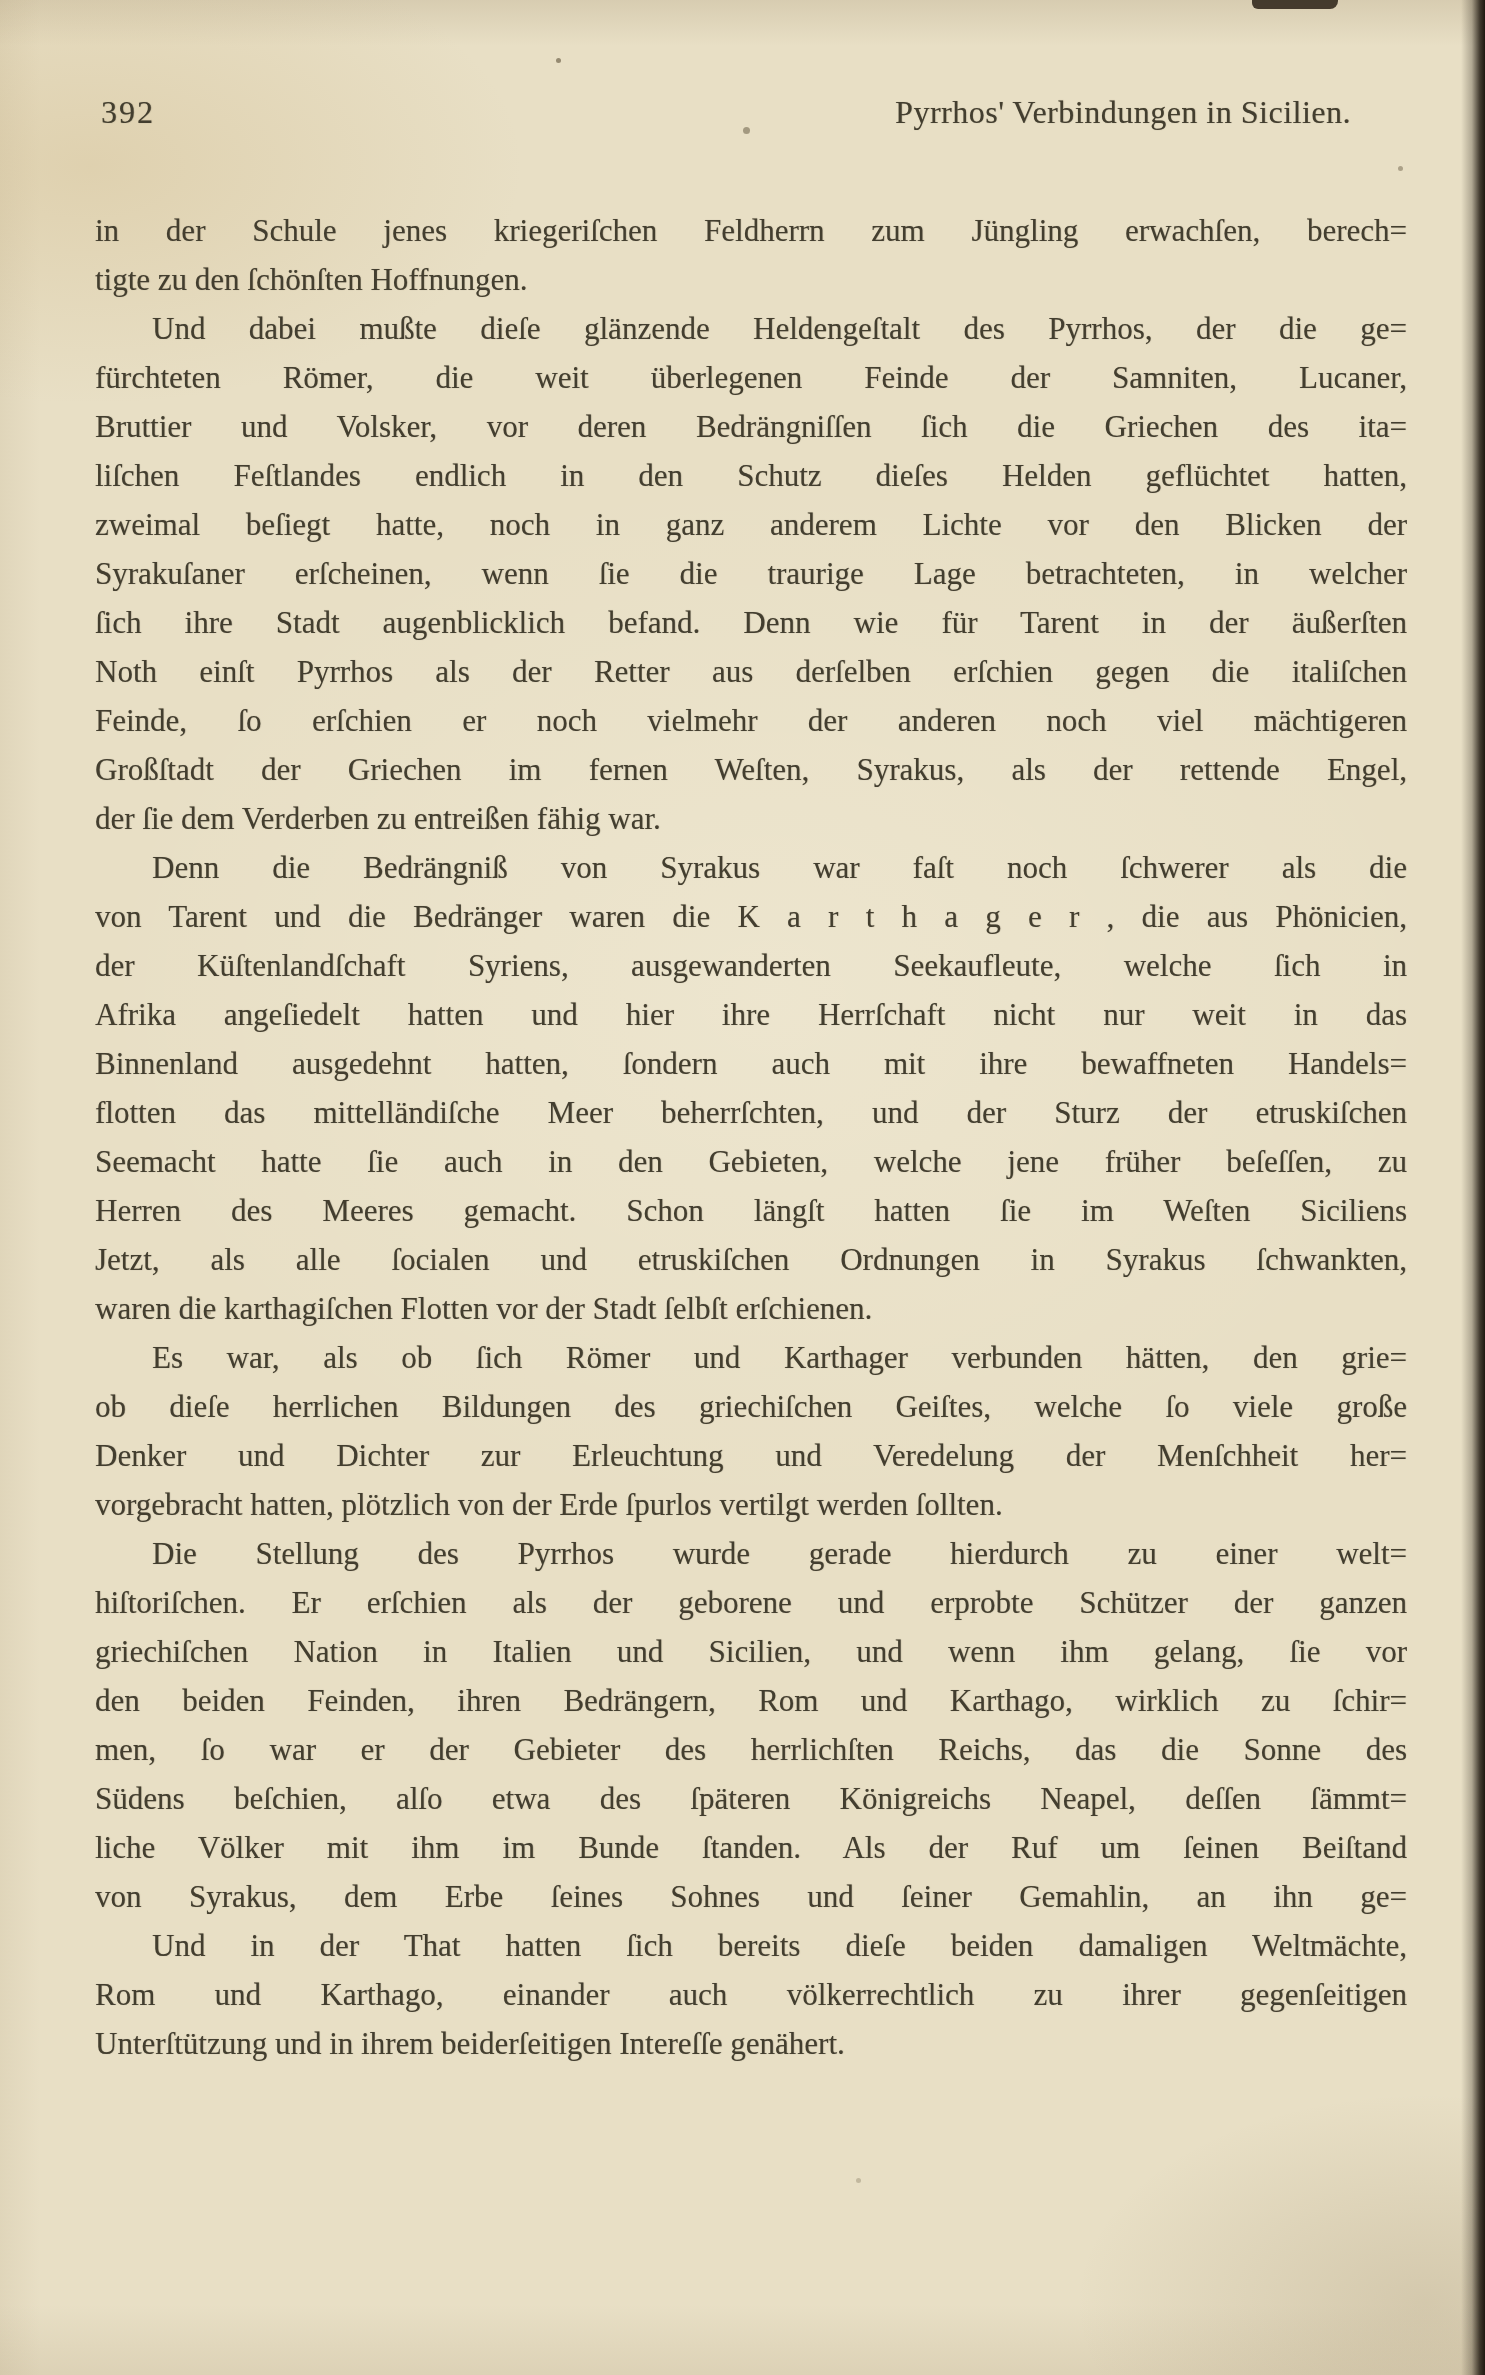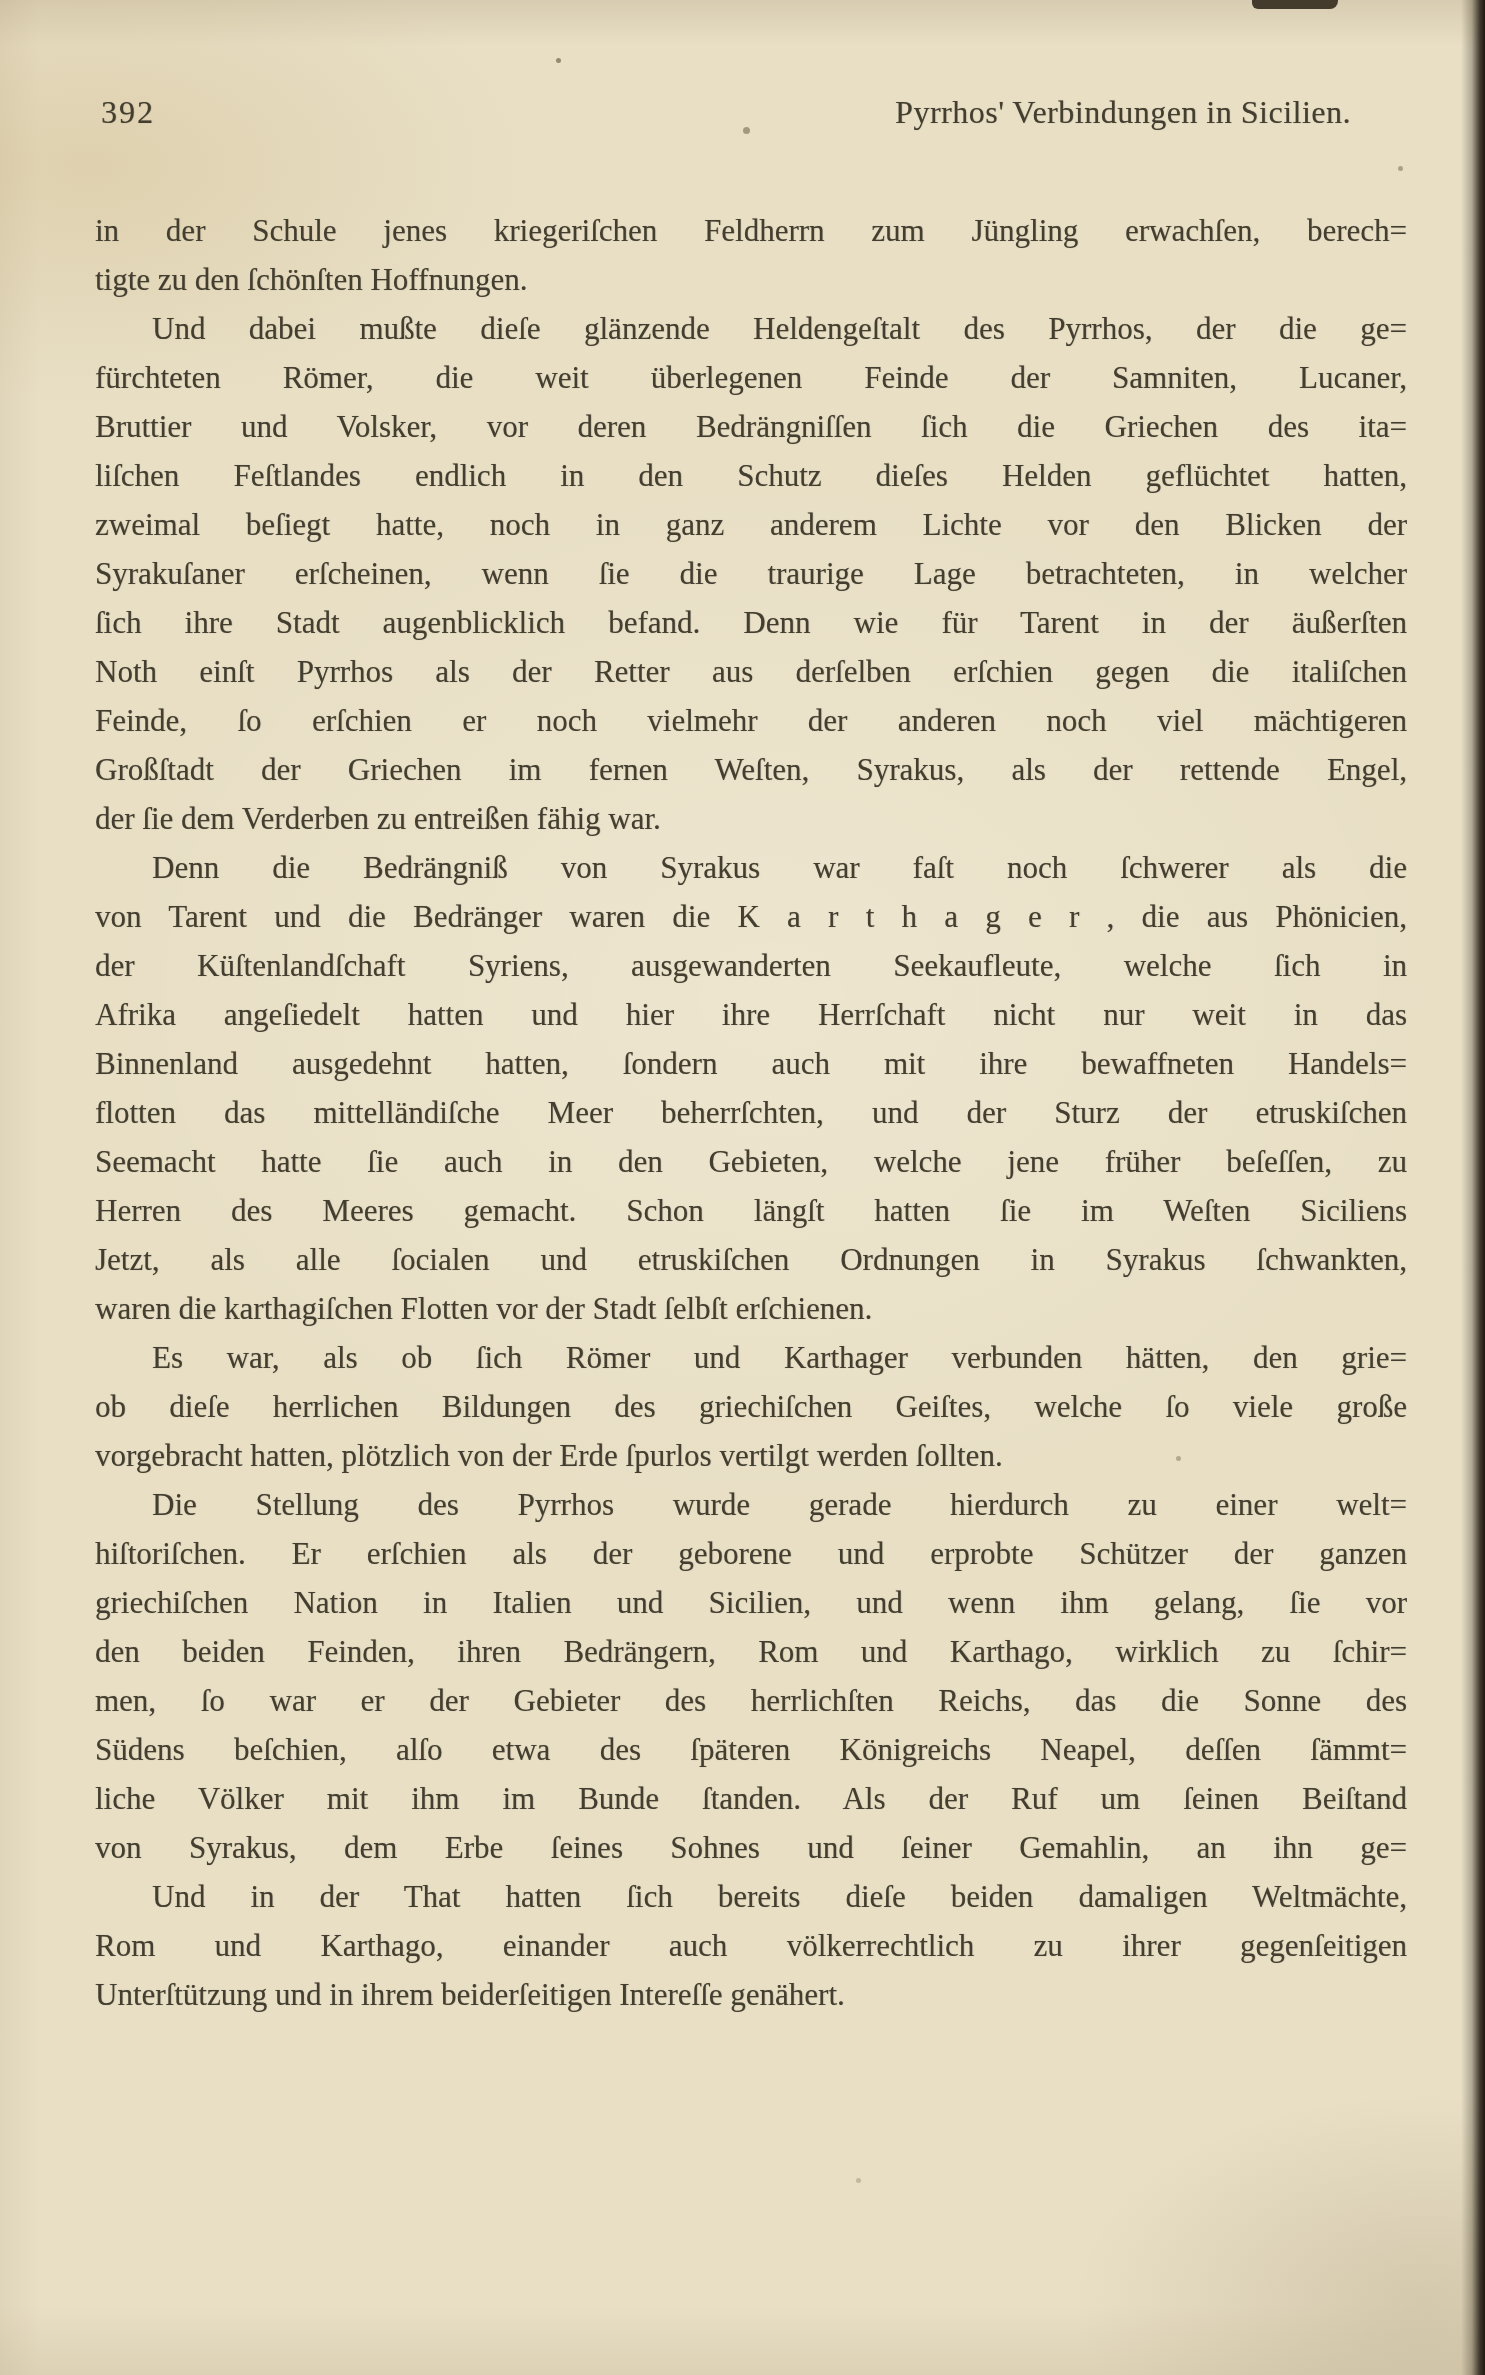--- a/index.html
+++ b/index.html
@@ -104,20 +104,21 @@
         <div class="line">Binnenland ausgedehnt hatten, ſondern auch mit ihre bewaffneten Handels=</div>
         <div class="line">flotten das mittelländiſche Meer beherrſchten, und der Sturz der etruskiſchen</div>
         <div class="line">Seemacht hatte ſie auch in den Gebieten, welche jene früher beſeſſen, zu</div>
         <div class="line">Herren des Meeres gemacht. Schon längſt hatten ſie im Weſten Siciliens</div>
         <div class="line">Jetzt, als alle ſocialen und etruskiſchen Ordnungen in Syrakus ſchwankten,</div>
         <div class="line last">waren die karthagiſchen Flotten vor der Stadt ſelbſt erſchienen.</div>
       </div>
       <div class="para">
         <div class="line first">Es war, als ob ſich Römer und Karthager verbunden hätten, den grie=</div>
         <div class="line">ob dieſe herrlichen Bildungen des griechiſchen Geiſtes, welche ſo viele große</div>
+        <div class="line">Denker und Dichter zur Erleuchtung und Veredelung der Menſchheit her=</div>
         <div class="line last">vorgebracht hatten, plötzlich von der Erde ſpurlos vertilgt werden ſollten.</div>
       </div>
       <div class="para">
         <div class="line first">Die Stellung des Pyrrhos wurde gerade hierdurch zu einer welt=</div>
         <div class="line">hiſtoriſchen. Er erſchien als der geborene und erprobte Schützer der ganzen</div>
         <div class="line">griechiſchen Nation in Italien und Sicilien, und wenn ihm gelang, ſie vor</div>
         <div class="line">den beiden Feinden, ihren Bedrängern, Rom und Karthago, wirklich zu ſchir=</div>
         <div class="line">men, ſo war er der Gebieter des herrlichſten Reichs, das die Sonne des</div>
         <div class="line">Südens beſchien, alſo etwa des ſpäteren Königreichs Neapel, deſſen ſämmt=</div>
         <div class="line">liche Völker mit ihm im Bunde ſtanden. Als der Ruf um ſeinen Beiſtand</div>

